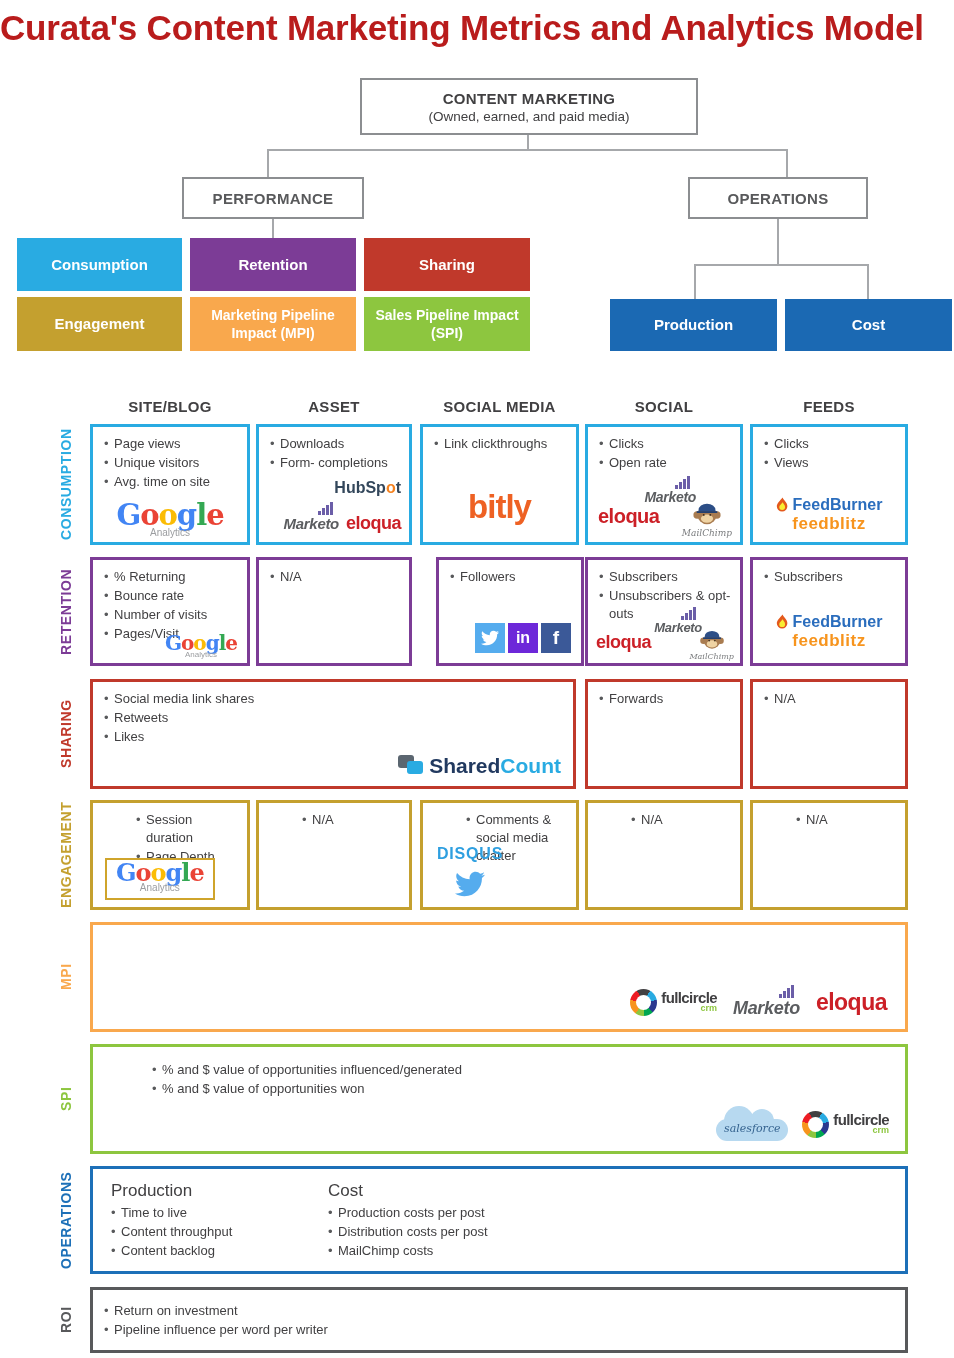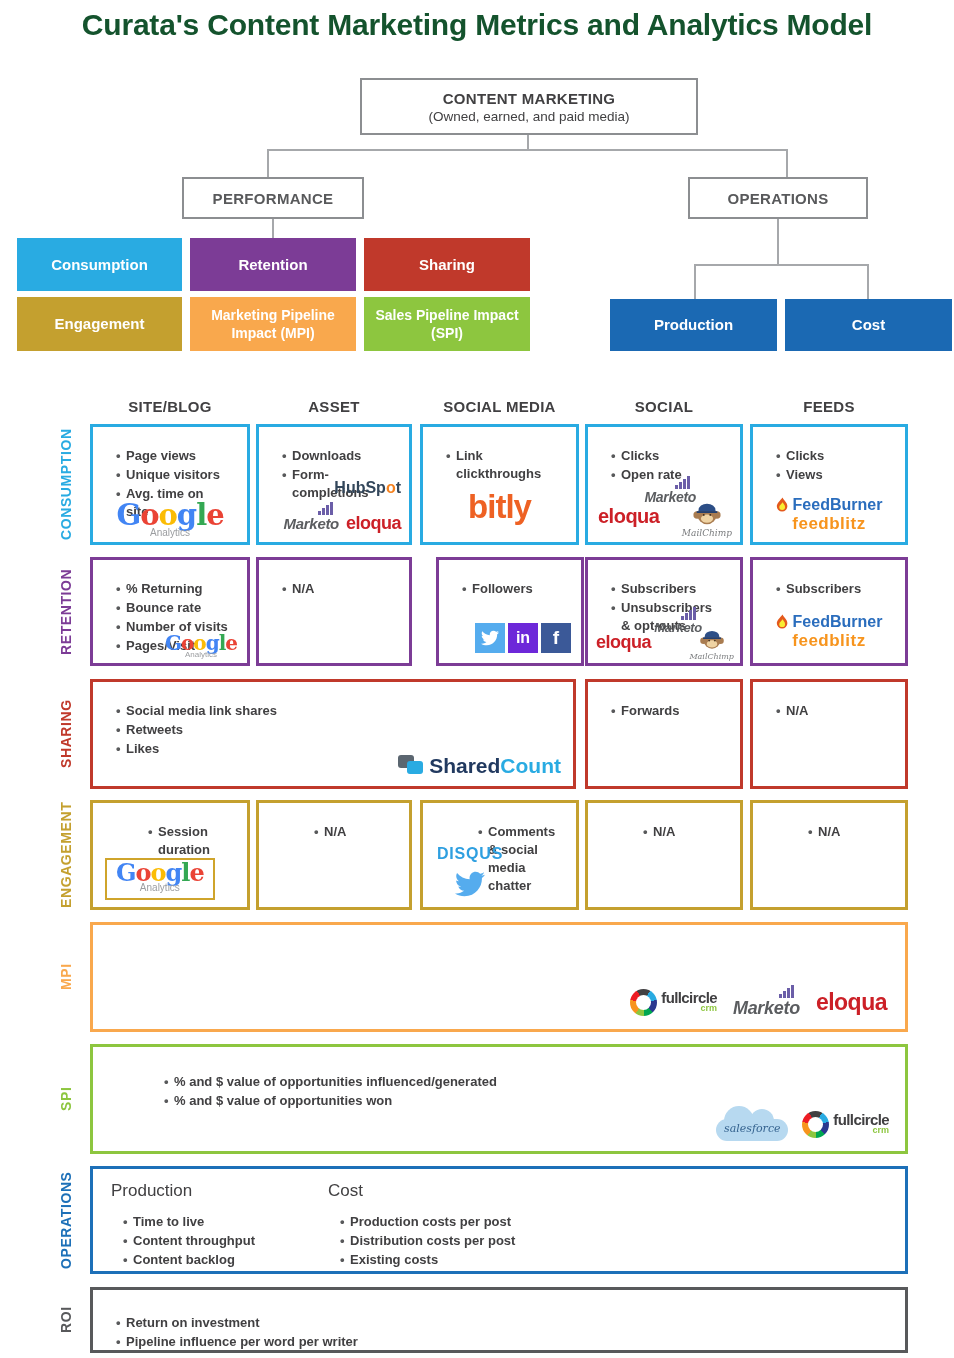--- a/index.html
+++ b/index.html
@@ -1,22 +1,22 @@
 <!DOCTYPE html>
 <html style="--c-consumption: #29abe2; --c-retention: #7c3c96; --c-sharing: #c0392b; --c-engagement: #c4a02f; --c-mpi: #f9a84d; --c-spi: #8dc63f; --c-operations: #1d70b8; --c-production: #1b69b3; --c-roi: #58595b;"><head>
 <meta charset="utf-8">
 <style>
   html,body { margin:0; padding:0; background:#ffffff; }
   #canvas {
     position:relative; width:954px; height:1358px; margin:0 auto;
     font-family:"Liberation Sans", sans-serif; color:#414042; overflow:hidden; background:#fff;
   }
   .title {
-    position:absolute; top:8px; left:0; width:100%; text-align:center;
-    font-size:30px; font-weight:bold; color:#14532d; letter-spacing:-0.2px;
+    position:absolute; top:8px; left:0; width:100%; text-align:left;
+    font-size:35px; font-weight:bold; color:#b91c1c; letter-spacing:-0.2px;
   }
   
   .line { position:absolute; background:#a6a8ab; }
   .wbox {
     position:absolute; box-sizing:border-box; background:#fff; border:2px solid #8c8e91;
     display:flex; flex-direction:column; align-items:center; justify-content:center; text-align:center;
   }
   .wbox .h { font-weight:bold; font-size:15px; color:#414042; letter-spacing:0.3px; }
   .wbox .s { font-size:13.5px; color:#414042; margin-top:2px; }
   .cbox {
@@ -47,21 +47,21 @@
   .lbl-roi         { color:var(--c-roi); }
   .cell { position:absolute; box-sizing:border-box; background:#fff; border:3px solid #999; }
   .row-consumption { border-color:var(--c-consumption); }
   .row-retention   { border-color:var(--c-retention); }
   .row-sharing     { border-color:var(--c-sharing); }
   .row-engagement  { border-color:var(--c-engagement);padding-left:32px; }
   .row-mpi         { border-color:var(--c-mpi); }
   .row-spi         { border-color:var(--c-spi); }
   .row-operations  { border-color:var(--c-operations); }
   .row-roi         { border-color:var(--c-roi); }
-  .cell ul { margin:12px; padding:8px 6px 0 11px; list-style:none;font-weight:bold; }
+  .cell ul { margin:0; padding:8px 6px 0 11px; list-style:none; }
   .cell li { font-size:13px; line-height:18px; color:#414042; padding-left:10px; position:relative; margin-bottom:1px; }
   .cell li::before { content:"\2022"; position:absolute; left:0; top:0; color:#58595b; }
   .logo-area { position:absolute; }
   .center { left:0; right:0; display:flex; justify-content:center; }
   
   .logo-google { display:inline-block; text-align:center; line-height:1; }
   .g-word { font-family:"DejaVu Serif", serif; font-weight:bold; letter-spacing:-1px; }
   .lg .g-word { font-size:29px; }  .md .g-word { font-size:24px; }  .sm .g-word { font-size:20px; }
   .g-sub { color:#9b9da0; font-size:10px; margin-top:-2px; }
   .sm .g-sub { font-size:8px; }
@@ -433,21 +433,21 @@
           <li>Time to live</li>
           <li>Content throughput</li>
           <li>Content backlog</li>
         </ul>
     </div>
     <div class="ops-block" style="position:absolute;left:235px;top:12px;">
       <div class="ops-h">Cost</div>
       <ul>
           <li>Production costs per post</li>
           <li>Distribution costs per post</li>
-          <li>Existing costs</li>
+          <li>MailChimp costs</li>
         </ul>
     </div>
   </div>
 
   <div class="cell row-roi" style="left:90px;top:1287px;width:818px;height:66px;">
     <ul style="padding-top:12px;">
         <li>Return on investment</li>
         <li>Pipeline influence per word per writer</li>
       </ul>
   </div>

